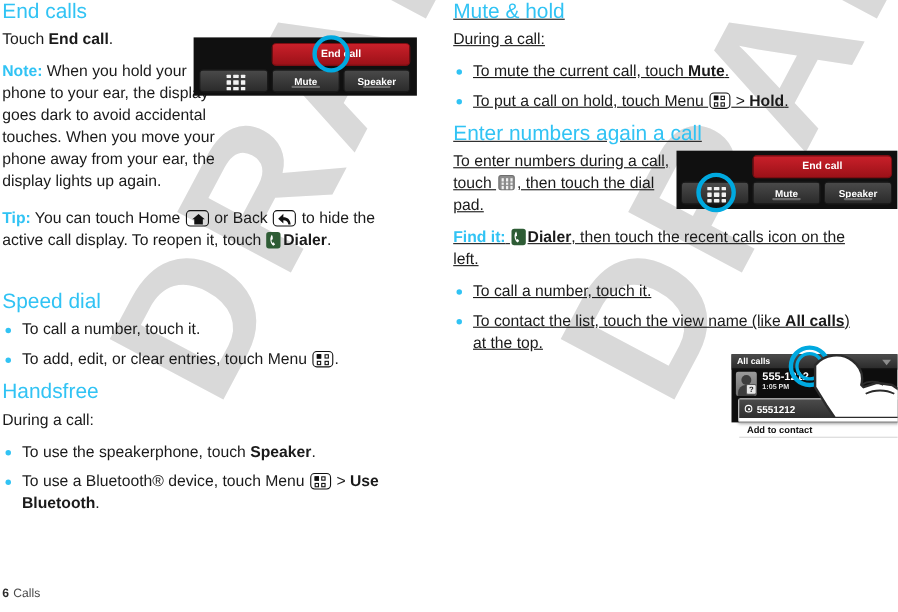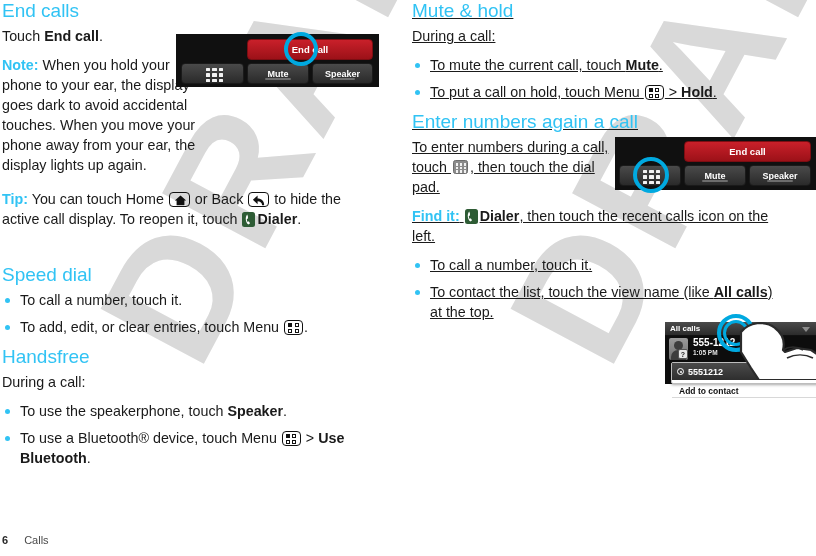--- a/index.html
+++ b/index.html
@@ -261,21 +261,21 @@
     color:#111; font-size:8.5px; font-weight:bold;
   }
   .rc-pop-div { position:absolute; left:0; right:0; top:34px; height:1px; background:#d8d8d8; }
 
   
   .hand { position:absolute; z-index: 6; }
 
   
   #footer { position:absolute; left: 2px; bottom: 10px; font-size: 11px; color:#2a2a2a; }
   #footer .pg { font-weight: bold; }
-  #footer .ch { margin-left: 16px; color:#4a4a4a; }
+  #footer .ch { margin-left: 4px; color:#4a4a4a; }
 </style>
 </head>
 <body>
 
 <div id="watermark">
   <div class="wm-text wm-a">DRAFT</div>
   <div class="wm-text wm-b">DRAFT</div>
 </div>
 
 <div id="page">

